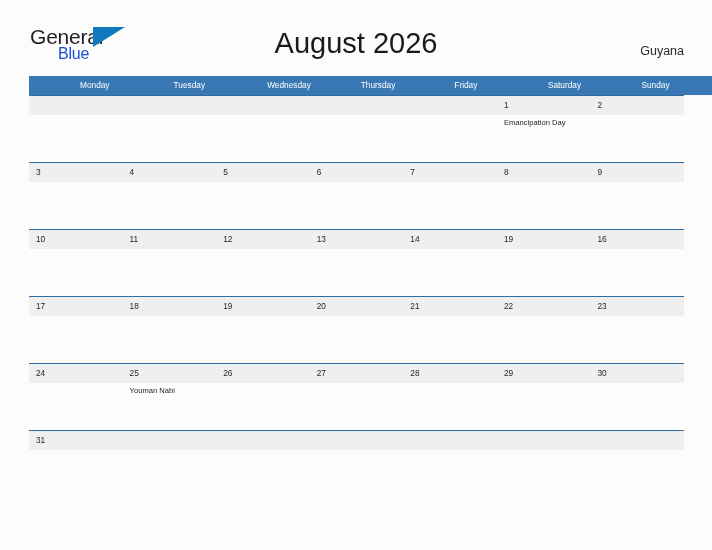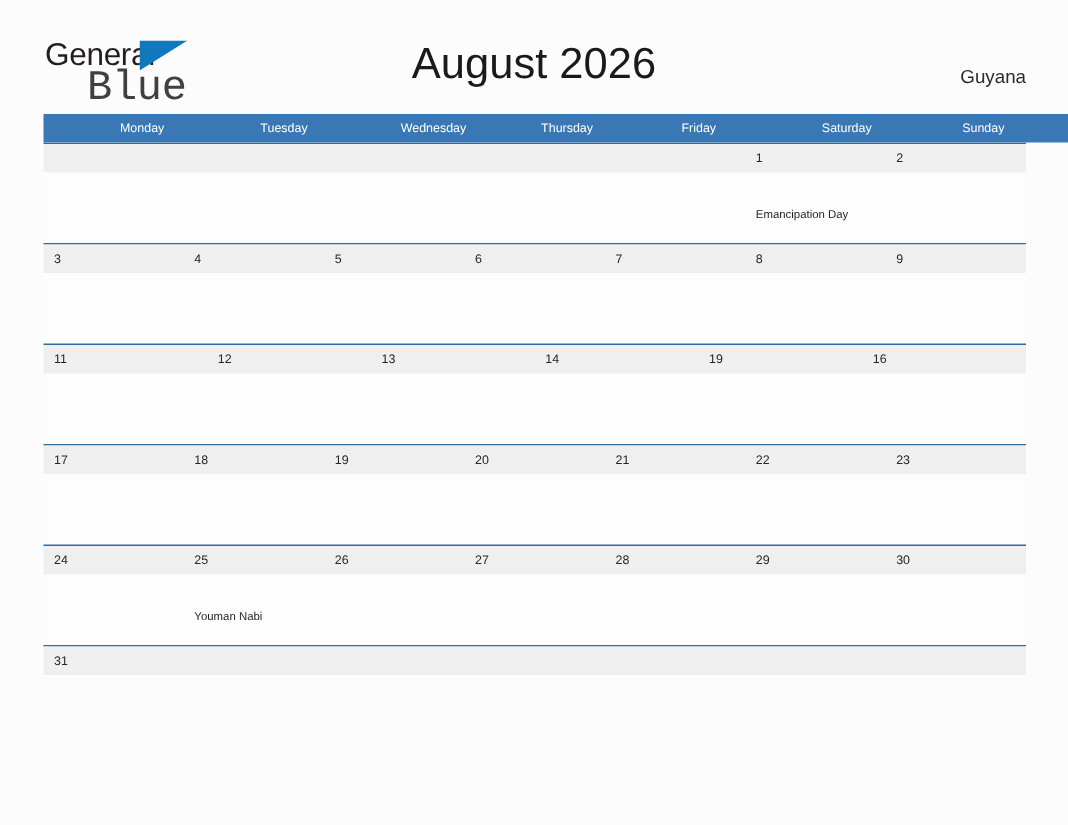--- a/index.html
+++ b/index.html
@@ -52,24 +52,24 @@
     position: absolute;
     left: 63px;
     top: 1px;
     width: 33px;
     height: 21px;
   }
   .logo-blue {
     position: absolute;
     left: 28px;
     top: 20px;
-    font-size: 28px;
-    color: #404040;
+    font-size: 16px;
+    color: #1d4ed8;
     letter-spacing: -0.2px;
-    font-family: Liberation Mono, monospace;
+    font-family: Liberation Sans, sans-serif;
   }
 
   .cal-title {
     position: absolute;
     left: 0;
     top: 27px;
     width: 712px;
     text-align: center;
     font-size: 29px;
     color: #1a1a1a;
@@ -142,21 +142,20 @@
     overflow: hidden;
   }
   .date-cell.empty {
     color: transparent;
   }
 
   .event-band {
     display: flex;
     width: 100%;
     height: 46px;
-    margin-top: 20px;
   }
   .event-cell {
     flex: 1 1 0;
     box-sizing: border-box;
     padding: 3px 4px 0 7px;
     font-size: 7.6px;
     line-height: 10px;
     color: #1f1f1f;
     overflow: hidden;
   }
@@ -232,20 +231,21 @@
             <div class="event-cell"></div>
             <div class="event-cell"></div>
             <div class="event-cell"></div>
             <div class="event-cell"></div>
             <div class="event-cell"></div>
             <div class="event-cell"></div>
           </div>
         </div>
         <div class="week-row">
           <div class="date-band">
+            <div class="date-cell">10</div>
             <div class="date-cell">11</div>
             <div class="date-cell">12</div>
             <div class="date-cell">13</div>
             <div class="date-cell">14</div>
             <div class="date-cell">19</div>
             <div class="date-cell">16</div>
           </div>
           <div class="event-band">
             <div class="event-cell"></div>
             <div class="event-cell"></div>

